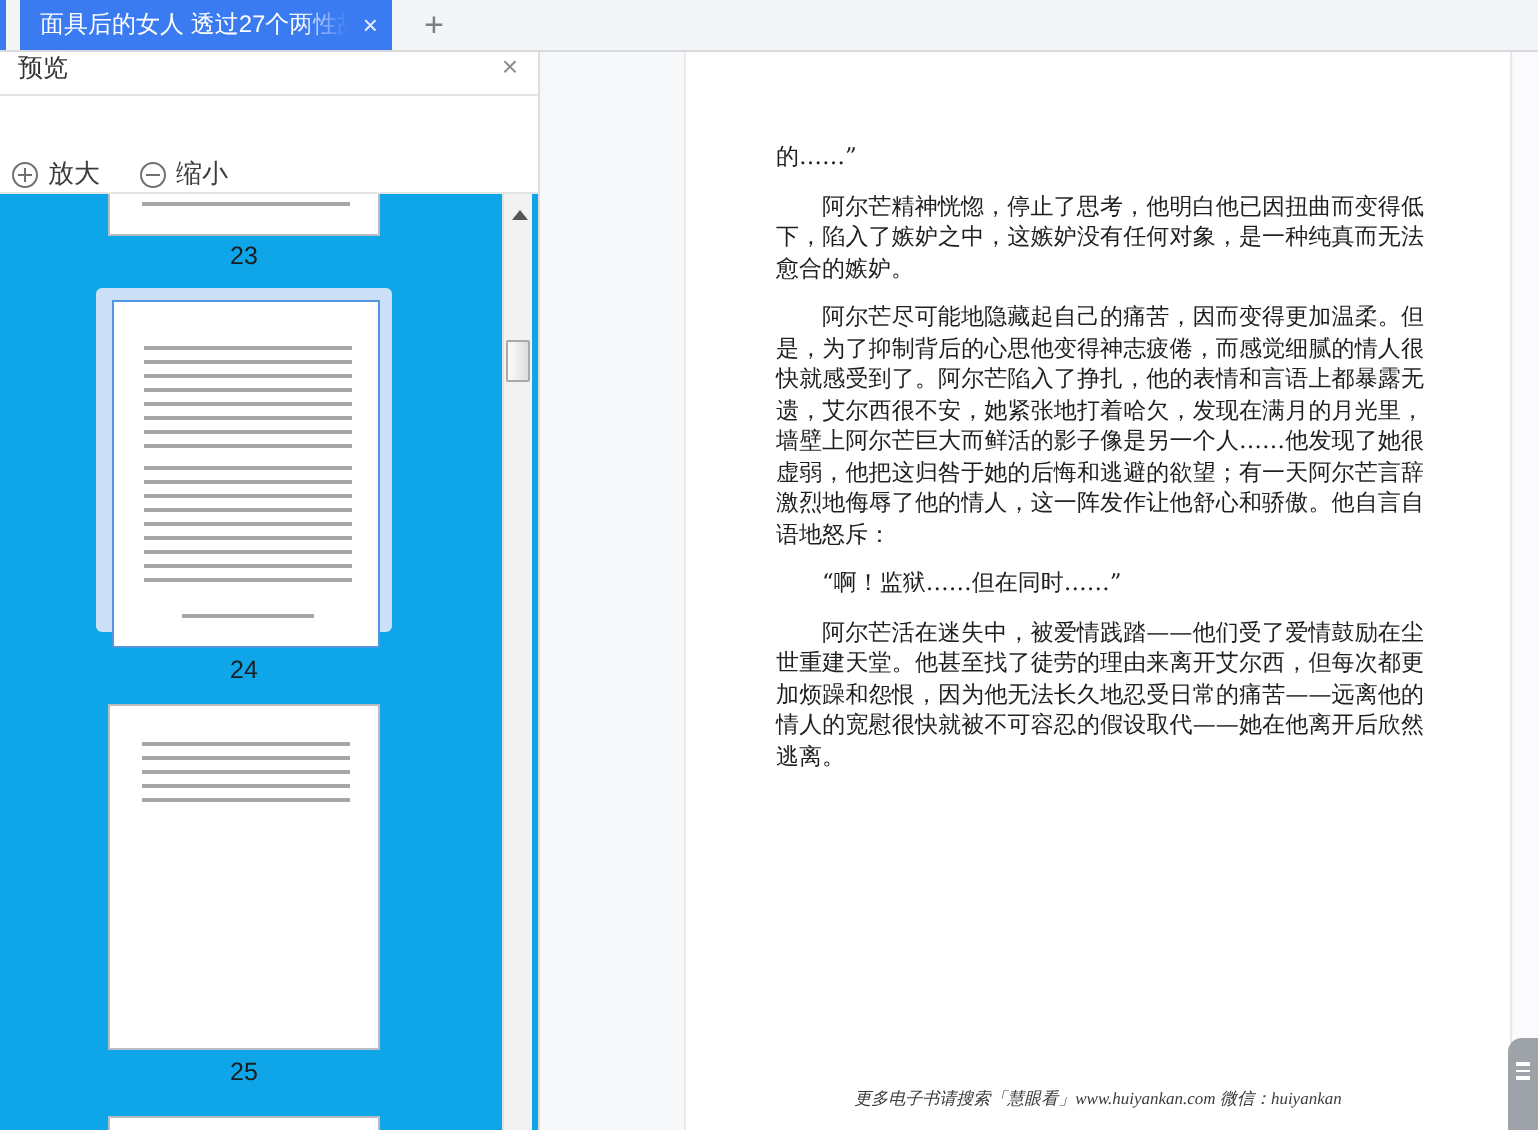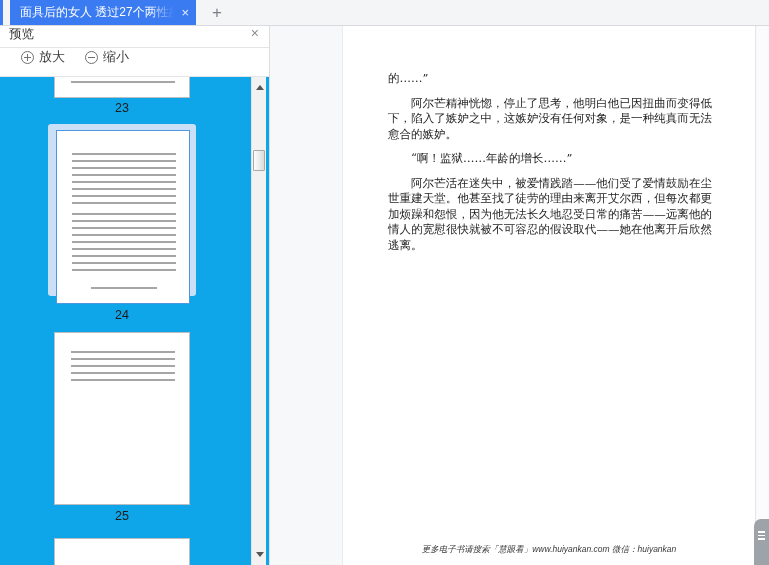--- a/index.html
+++ b/index.html
@@ -23,21 +23,21 @@
   .app-body { display:flex; width:769px; height:539px; }
 
   
   .sidebar { position:relative; width:270px; height:100%; background:#fff;
              border-right:1px solid #dcdddf; flex:none; }
   .panel-header { height:22px; border-bottom:1px solid #e4e5e7; display:flex;
                   align-items:flex-start; padding:0 10px 0 9px; }
   .panel-title { font-size:12.5px; color:#333; flex:1; }
   .panel-close { color:#8a8d92; font-size:14px; line-height:1; cursor:pointer; }
   .panel-toolbar { height:29px; border-bottom:1px solid #e4e5e7; display:flex;
-                   align-items:flex-start; padding-left:21px; gap:6px; }
+                   align-items:flex-end; padding-left:6px; gap:6px;margin-top:20px; }
   .zoom-btn { display:flex; align-items:center; gap:5px; font-size:13px; color:#3c3c3c;
               cursor:pointer; margin-right:14px; }
   .circle-icon { position:relative; width:13px; height:13px; border:1px solid #707070;
                  border-radius:50%; display:inline-block; }
   .circle-icon::before { content:""; position:absolute; left:2px; right:2px; top:50%;
                  height:1px; margin-top:-0.5px; background:#707070; }
   .circle-icon.plus::after { content:""; position:absolute; top:2px; bottom:2px; left:50%;
                  width:1px; margin-left:-0.5px; background:#707070; }
 
   .thumb-list { position:relative; height:488px; overflow:hidden; background:#0ea5e9; }
@@ -62,21 +62,21 @@
 
   
   .main { position:relative; flex:1; height:100%; background:#f7f8fa; overflow:hidden; }
   .page { position:absolute; left:72px; top:0; width:414px; height:539px; background:#fff;
           border-left:1px solid #eaebed; border-right:1px solid #e6e7e9; }
   .page-text { padding:45px 43px 0 45px; font-family:"DejaVu Serif","Liberation Serif",serif;
                font-size:11.5px; line-height:15.5px; color:#1f1f1f; text-align:justify; }
   .para { text-indent:2em; margin-bottom:9px; }
   .para.no-indent { text-indent:0; }
   .page-footer { position:absolute; top:518px; left:0; width:100%; text-align:center;
-                 font-family:Liberation Sans, sans-serif; font-style:italic;
+                 font-family:Liberation Serif, serif; font-style:italic;
                  font-size:8.5px; color:#3a3a3a; }
   .main-scroll-track { position:absolute; right:0; top:0; width:12px; height:100%;
                        background:#fbfbfd; }
   .floating-handle { position:absolute; right:0; bottom:-6px; width:15px; height:52px;
                      background:#9da3a9; border-radius:7px 0 0 7px; cursor:pointer; }
   .handle-icon { position:absolute; top:12px; left:4px; width:7px; }
   .handle-icon i { display:block; height:1.5px; background:#fff; margin-bottom:2px; }
 </style>
 </head>
 <body>
@@ -137,21 +137,22 @@
         <div class="sb-arrow down"></div>
       </div>
     </div>
   </div>
 
   <div class="main">
     <div class="page">
       <div class="page-text">
         <p class="para no-indent">的……”</p>
         <p class="para">阿尔芒精神恍惚，停止了思考，他明白他已因扭曲而变得低下，陷入了嫉妒之中，这嫉妒没有任何对象，是一种纯真而无法愈合的嫉妒。</p>
-        <p class="para">“啊！监狱……年龄的增长……”</p>
+        <p class="para">阿尔芒尽可能地隐藏起自己的痛苦，因而变得更加温柔。但是，为了抑制背后的心思他变得神志疲倦，而感觉细腻的情人很快就感受到了。阿尔芒陷入了挣扎，他的表情和言语上都暴露无遗，艾尔西很不安，她紧张地打着哈欠，发现在满月的月光里，墙壁上阿尔芒巨大而鲜活的影子像是另一个人……他发现了她很虚弱，他把这归咎于她的后悔和逃避的欲望；有一天阿尔芒言辞激烈地侮辱了他的情人，这一阵发作让他舒心和骄傲。他自言自语地怒斥：</p>
+        <p class="para">“啊！监狱……但在同时……”</p>
         <p class="para">阿尔芒活在迷失中，被爱情践踏——他们受了爱情鼓励在尘世重建天堂。他甚至找了徒劳的理由来离开艾尔西，但每次都更加烦躁和怨恨，因为他无法长久地忍受日常的痛苦——远离他的情人的宽慰很快就被不可容忍的假设取代——她在他离开后欣然逃离。</p>
 
       </div>
       <div class="page-footer">更多电子书请搜索「慧眼看」www.huiyankan.com 微信：huiyankan</div>
     </div>
     <div class="main-scroll-track"></div>
     <div class="floating-handle">
       <span class="handle-icon">
           <i></i>
           <i></i>

